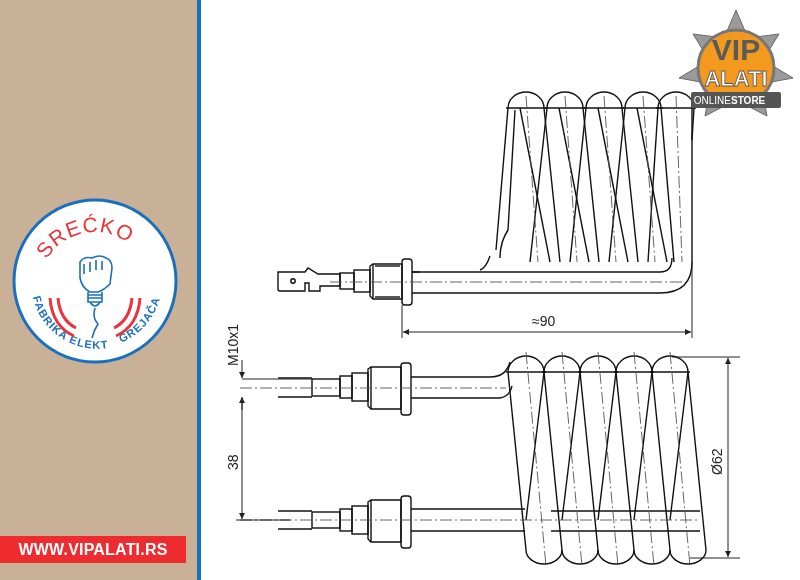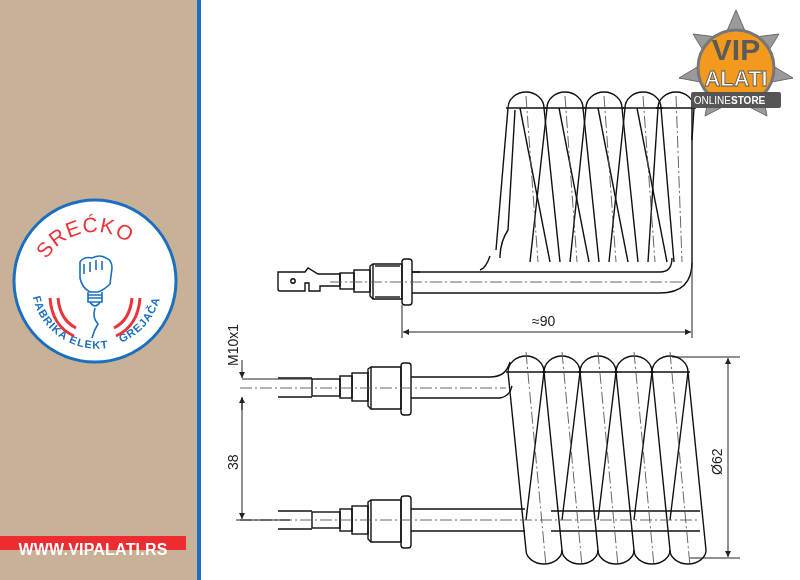--- a/index.html
+++ b/index.html
@@ -1,20 +1,20 @@
 <!DOCTYPE html>
 <html><head>
   <meta charset="utf-8">
   <style>
     html, body { margin: 0; padding: 0; }
     body { width: 800px; height: 580px; position: relative; overflow: hidden; background: #ffffff; font-family: "Liberation Sans", sans-serif; }
     .left-panel { position: absolute; left: 0; top: 0; width: 197px; height: 580px; background: #c8b196; }
     .divider { position: absolute; left: 197px; top: 0; width: 4px; height: 580px; background: #1a6fc0; }
     .badge { position: absolute; left: 12px; top: 198px; width: 166px; height: 166px; }
-    .url-bar { position: absolute; left: 0; top: 536px; width: 186px; height: 14px; background: #ee2b2f; color: #ffffff; font-weight: bold; font-size: 16px; line-height: 27px; text-align: center; letter-spacing: 0.2px; font-family: "Liberation Sans", sans-serif; }
+    .url-bar { position: absolute; left: 0; top: 536px; width: 186px; height: 27px; background: #ee2b2f; color: #ffffff; font-weight: bold; font-size: 16px; line-height: 27px; text-align: center; letter-spacing: 0.2px; font-family: "Liberation Sans", sans-serif; }
     .drawing { position: absolute; left: 201px; top: 0; width: 599px; height: 580px; }
     .vip-logo { position: absolute; left: 675px; top: 8px; width: 122px; height: 115px; }
     .dim-text { font-family: "Liberation Sans", sans-serif; font-size: 14px; fill: #222; }
   </style>
 </head>
 <body>
 
 <div class="left-panel"></div>
 <div class="divider"></div>
 

